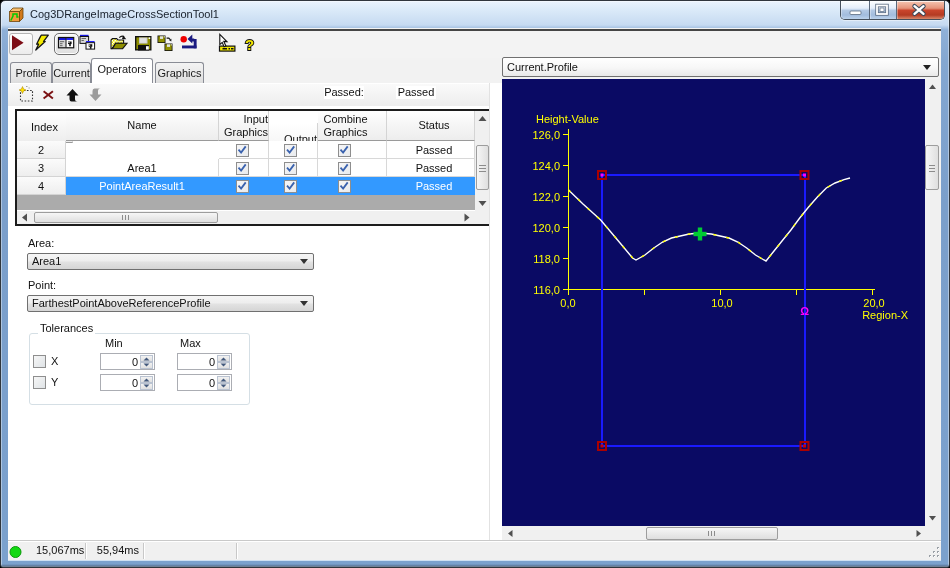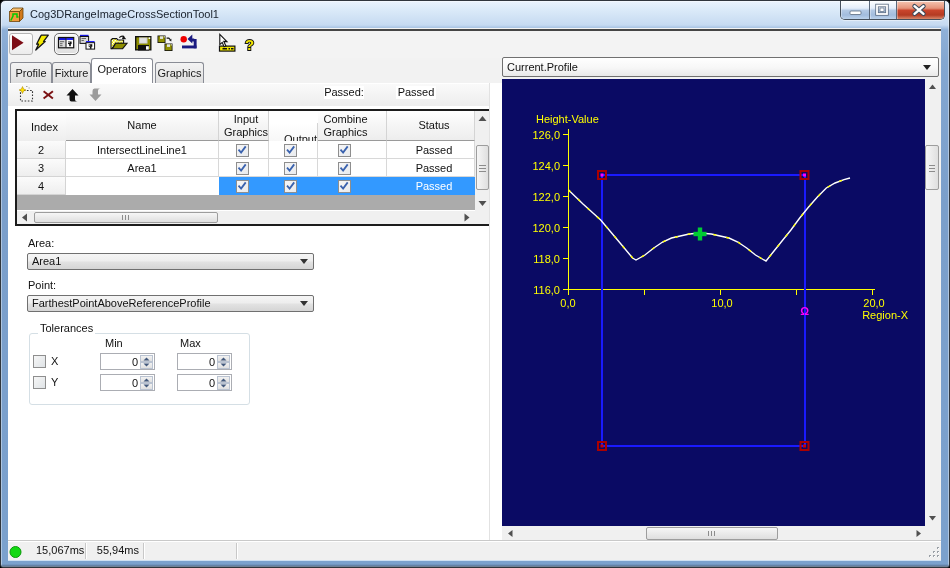--- a/index.html
+++ b/index.html
@@ -168,21 +168,21 @@
       <rect x="214.5" y="20" width="4.5" height="1.5"></rect>
       <rect x="220.5" y="20" width="1.5" height="1.5"></rect>
       <rect x="223" y="20" width="2.5" height="1.5"></rect>
     </g>
   <path d="M211.8,6.4 L218.9,13.6 L215.8,13.4 L217.9,17.9 L216.1,18.7 L214.2,14.4 L211.8,16.6 Z" fill="#fff" stroke="#111" stroke-width="1.1"></path>
 
   <text x="241.7" y="22" font-family="Liberation Sans,sans-serif" font-size="15" font-weight="bold" fill="#f2e700" stroke="#111" stroke-width="1.9" paint-order="stroke" text-anchor="middle">?</text>
 </svg>
 
 <div class="tab" style="left:10px;width:42px;">Profile</div>
-<div class="tab" style="left:52px;width:39px;">Fixture</div>
+<div class="tab" style="left:52px;width:39px;">Current</div>
 <div class="tab" id="tabsel" style="left:91px;width:62px;">Operators</div>
 <div class="tab" style="left:155px;width:49px;">Graphics</div>
 <div class="ab" id="page"></div>
 <div class="ab" id="strip"></div>
 
 <svg class="ab" style="left:15px;top:85px" width="95" height="20" id="stripicons">
   <rect x="5.5" y="5.5" width="12" height="10.5" fill="none" stroke="#333" stroke-width="1.1" stroke-dasharray="1.6 1.6"></rect>
   <polygon points="7.5,1.5 8.6,4 11,5 8.6,6 7.5,8.5 6.4,6 4,5 6.4,4" fill="#ffe000" stroke="#a88000" stroke-width="0.5"></polygon>
   <g stroke="#999" stroke-width="0.9">
       <line x1="11" y1="1.5" x2="12.5" y2="1.5"></line>
@@ -194,43 +194,43 @@
   </g>
   <path d="M51.5,10.5 L57.5,4 L63.5,10.5 L60,10.5 L60,14 Q60,16.5 62.5,16.5 L56.5,16.5 Q54.5,16.5 54.5,14 L54.5,10.5 Z" fill="#111"></path>
   <path d="M74.5,9.5 L80.5,16 L86.5,9.5 L83,9.5 L83,6 Q83,3.5 85.5,3.5 L79.5,3.5 Q77.5,3.5 77.5,6 L77.5,9.5 Z" fill="#9c9c9c"></path>
 </svg>
 <div class="wlab" style="left:324px;top:86px;width:40px;height:13px;line-height:13px;text-align:center;">Passed:</div>
 <div class="wlab" style="left:396px;top:86px;width:40px;height:13px;line-height:13px;text-align:center;">Passed</div>
 
 <div class="ab" id="tbl">
   <div class="cell hdr" style="left:0;top:2px;width:56px;height:30px;">Index</div>
   <div class="cell hdr" style="left:49px;top:0;width:153px;height:30px;">Name</div>
-  <div class="cell hdr" style="left:202px;top:0;width:50px;height:30px;justify-content:flex-start;padding-left:5px;text-align:center;">Input<br>Graphics</div>
+  <div class="cell hdr" style="left:202px;top:0;width:50px;height:30px;justify-content:flex-start;padding-left:5px;text-align:right;">Input<br>Graphics</div>
   <div class="cell hdr" style="left:252px;top:12px;width:48.5px;height:46px;justify-content:flex-start;padding-left:4px;text-align:right;">Output<br>Graphics</div>
   <div class="cell hdr" style="left:300.5px;top:0;width:69px;height:30px;justify-content:flex-start;padding-left:6px;text-align:left;">Combine<br>Graphics</div>
   <div class="cell hdr" style="left:369.5px;top:0;width:88px;height:30px;padding-left:8px;">Status</div>
   <div class="cell idxc" style="left:0;top:30px;width:49px;height:18px;">2</div>
-  <div class="cell bodyc" style="left:49px;top:30px;width:153px;height:18px;">IntersectLineLine1</div>
   <div class="cell bodyc" style="left:202px;top:30px;width:50px;height:18px;"></div>
   <div class="cell bodyc" style="left:252px;top:30px;width:48.5px;height:18px;"></div>
   <div class="cell bodyc" style="left:300.5px;top:30px;width:69px;height:18px;"></div>
   <div class="cell bodyc" style="left:369.5px;top:30px;width:88px;height:18px;padding-left:8px;">Passed</div>
   <div class="cb ab" style="left:218.5px;top:32.5px;"></div>
   <div class="cb ab" style="left:267.0px;top:32.5px;"></div>
   <div class="cb ab" style="left:320.5px;top:32.5px;"></div>
   <div class="cell idxc" style="left:0;top:48px;width:49px;height:18px;">3</div>
   <div class="cell bodyc" style="left:49px;top:48px;width:153px;height:18px;">Area1</div>
   <div class="cell bodyc" style="left:202px;top:48px;width:50px;height:18px;"></div>
   <div class="cell bodyc" style="left:252px;top:48px;width:48.5px;height:18px;"></div>
   <div class="cell bodyc" style="left:300.5px;top:48px;width:69px;height:18px;"></div>
   <div class="cell bodyc" style="left:369.5px;top:48px;width:88px;height:18px;padding-left:8px;">Passed</div>
   <div class="cb ab" style="left:218.5px;top:50.5px;"></div>
   <div class="cb ab" style="left:267.0px;top:50.5px;"></div>
   <div class="cb ab" style="left:320.5px;top:50.5px;"></div>
   <div class="cell idxc" style="left:0;top:66px;width:49px;height:18px;">4</div>
+  <div class="cell selc" style="left:49px;top:66px;width:153px;height:18px;">PointAreaResult1</div>
   <div class="cell selc" style="left:202px;top:66px;width:50px;height:18px;"></div>
   <div class="cell selc" style="left:252px;top:66px;width:48.5px;height:18px;"></div>
   <div class="cell selc" style="left:300.5px;top:66px;width:69px;height:18px;"></div>
   <div class="cell selc" style="left:369.5px;top:66px;width:88px;height:18px;padding-left:8px;">Passed</div>
   <div class="cb ab" style="left:218.5px;top:68.5px;"></div>
   <div class="cb ab" style="left:267.0px;top:68.5px;"></div>
   <div class="cb ab" style="left:320.5px;top:68.5px;"></div>
   <div class="ab" style="left:0;top:84px;width:457.5px;height:14.5px;background:#ababab;"></div>
   <svg class="ab" style="left:0;top:0;pointer-events:none" width="458" height="90">
     <g stroke="#3a62ae" stroke-width="1.8" fill="none">

